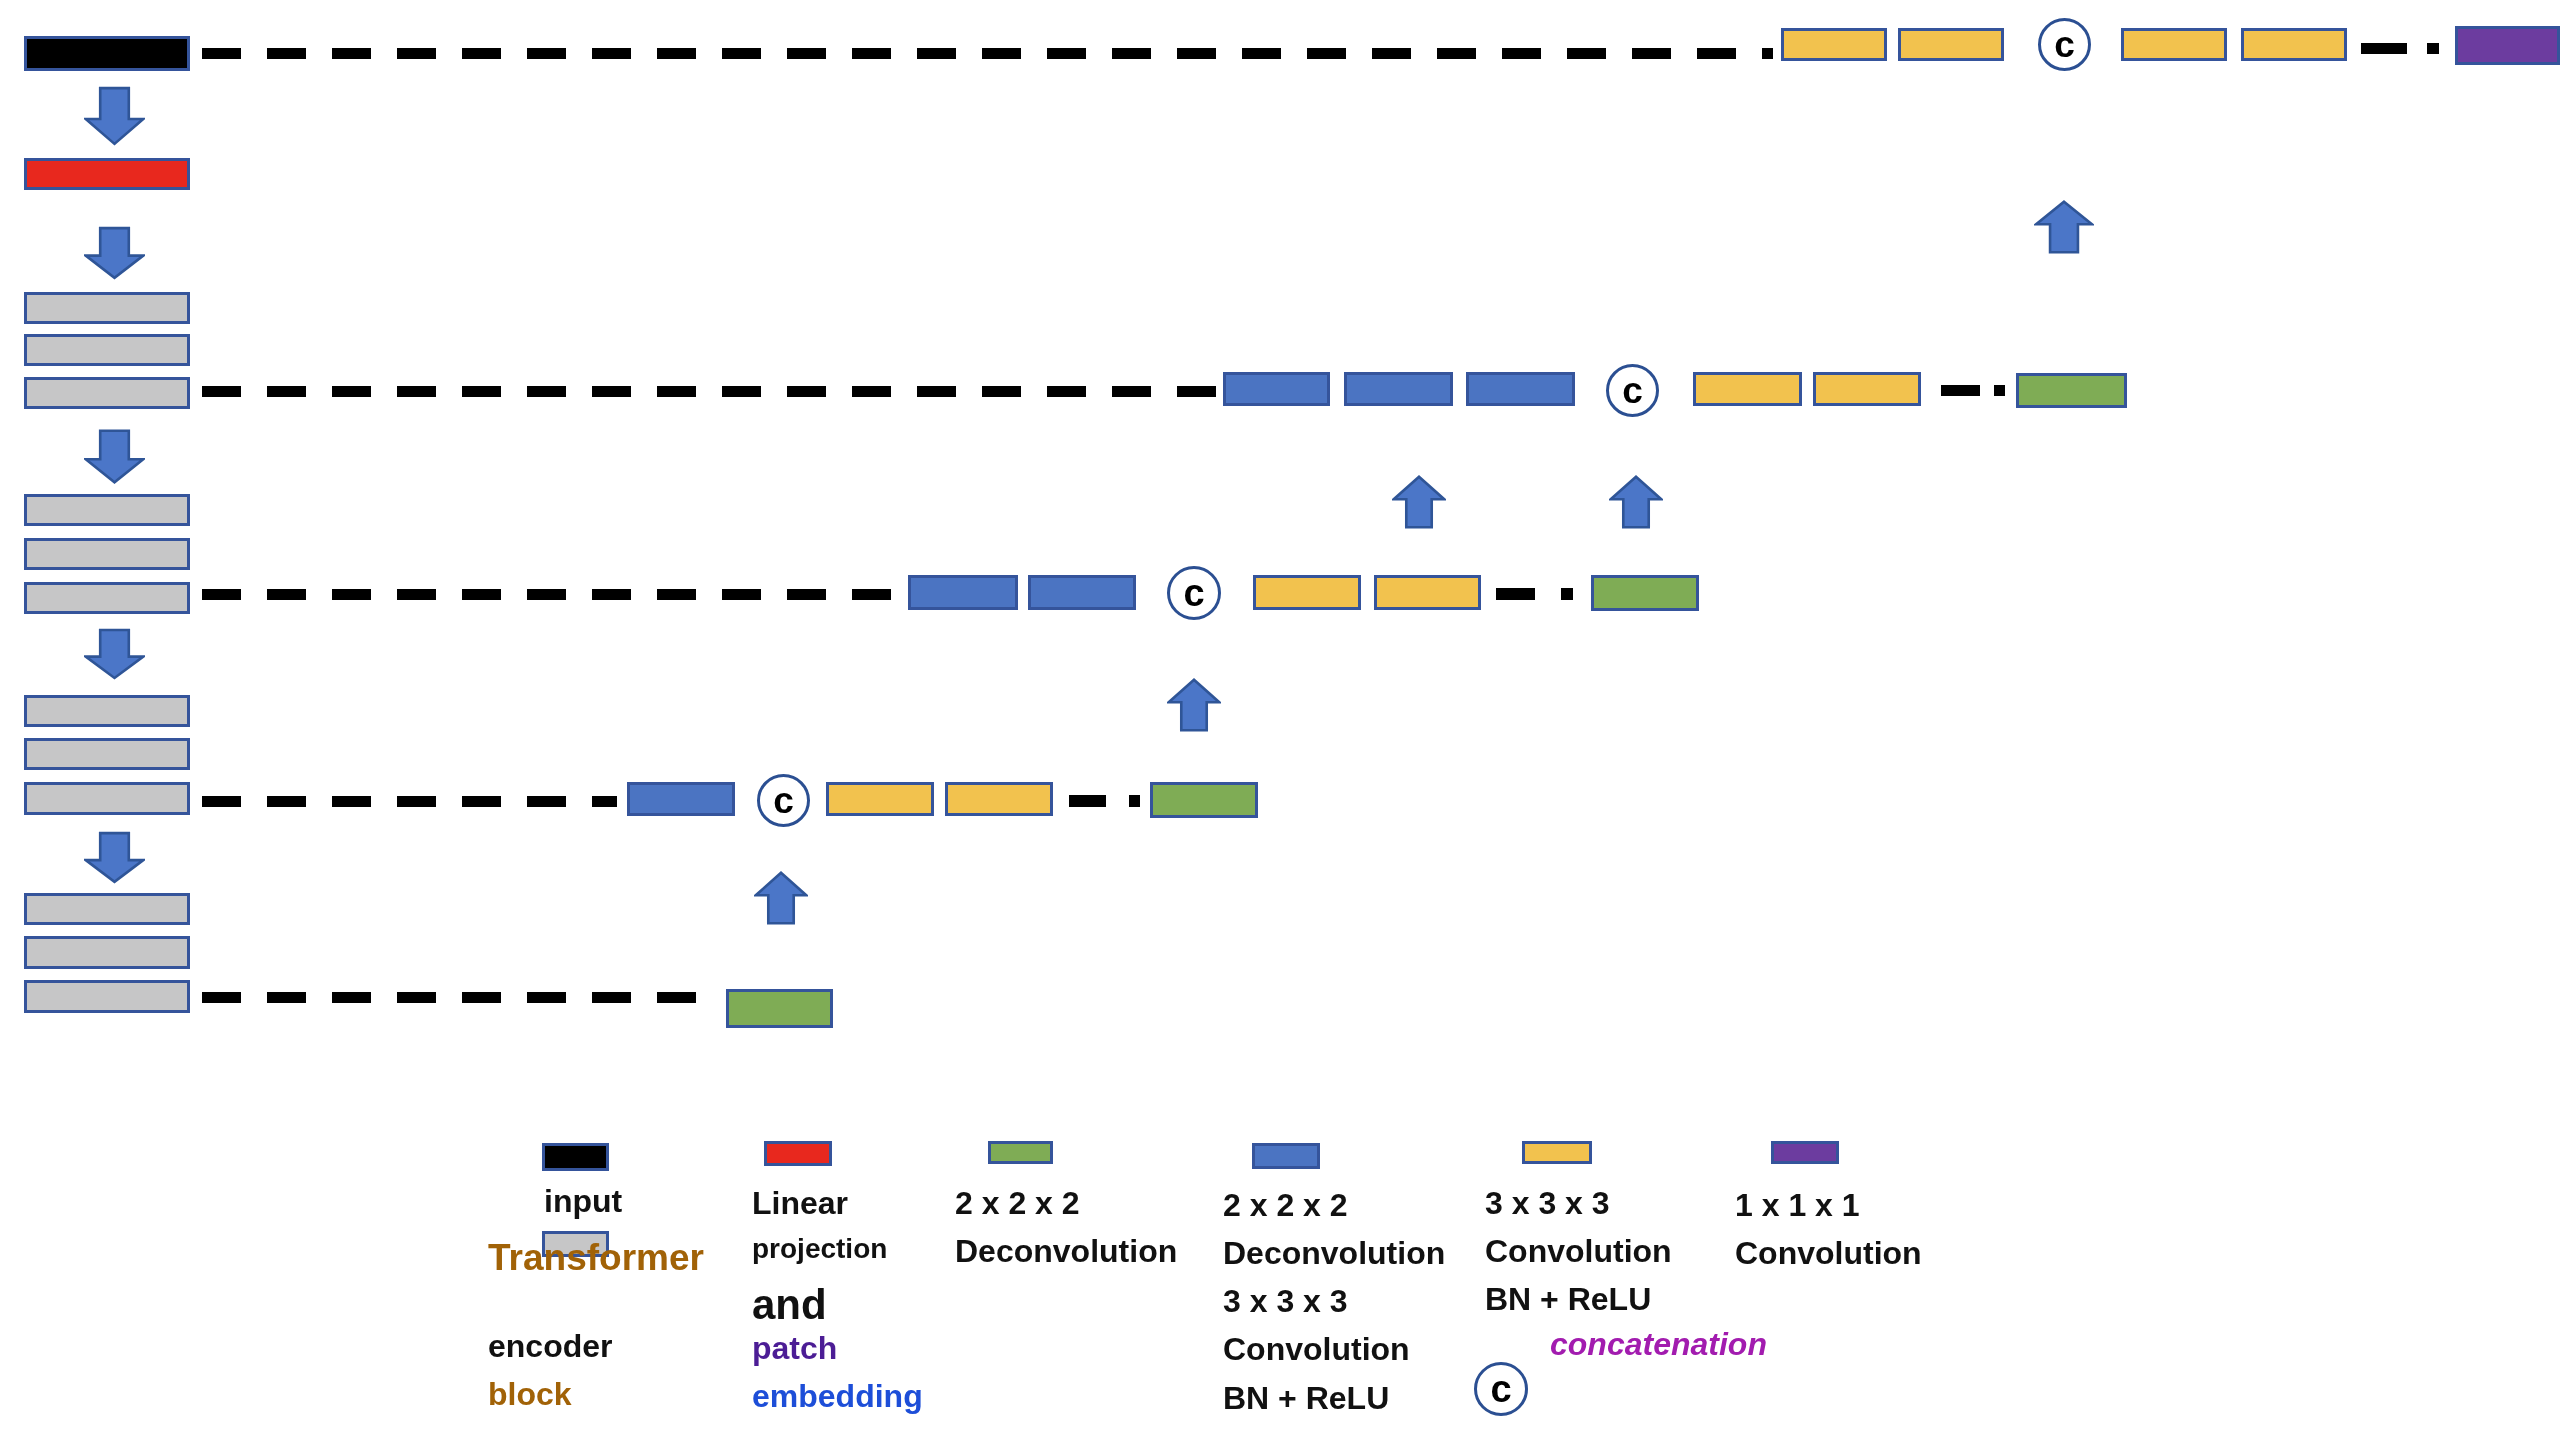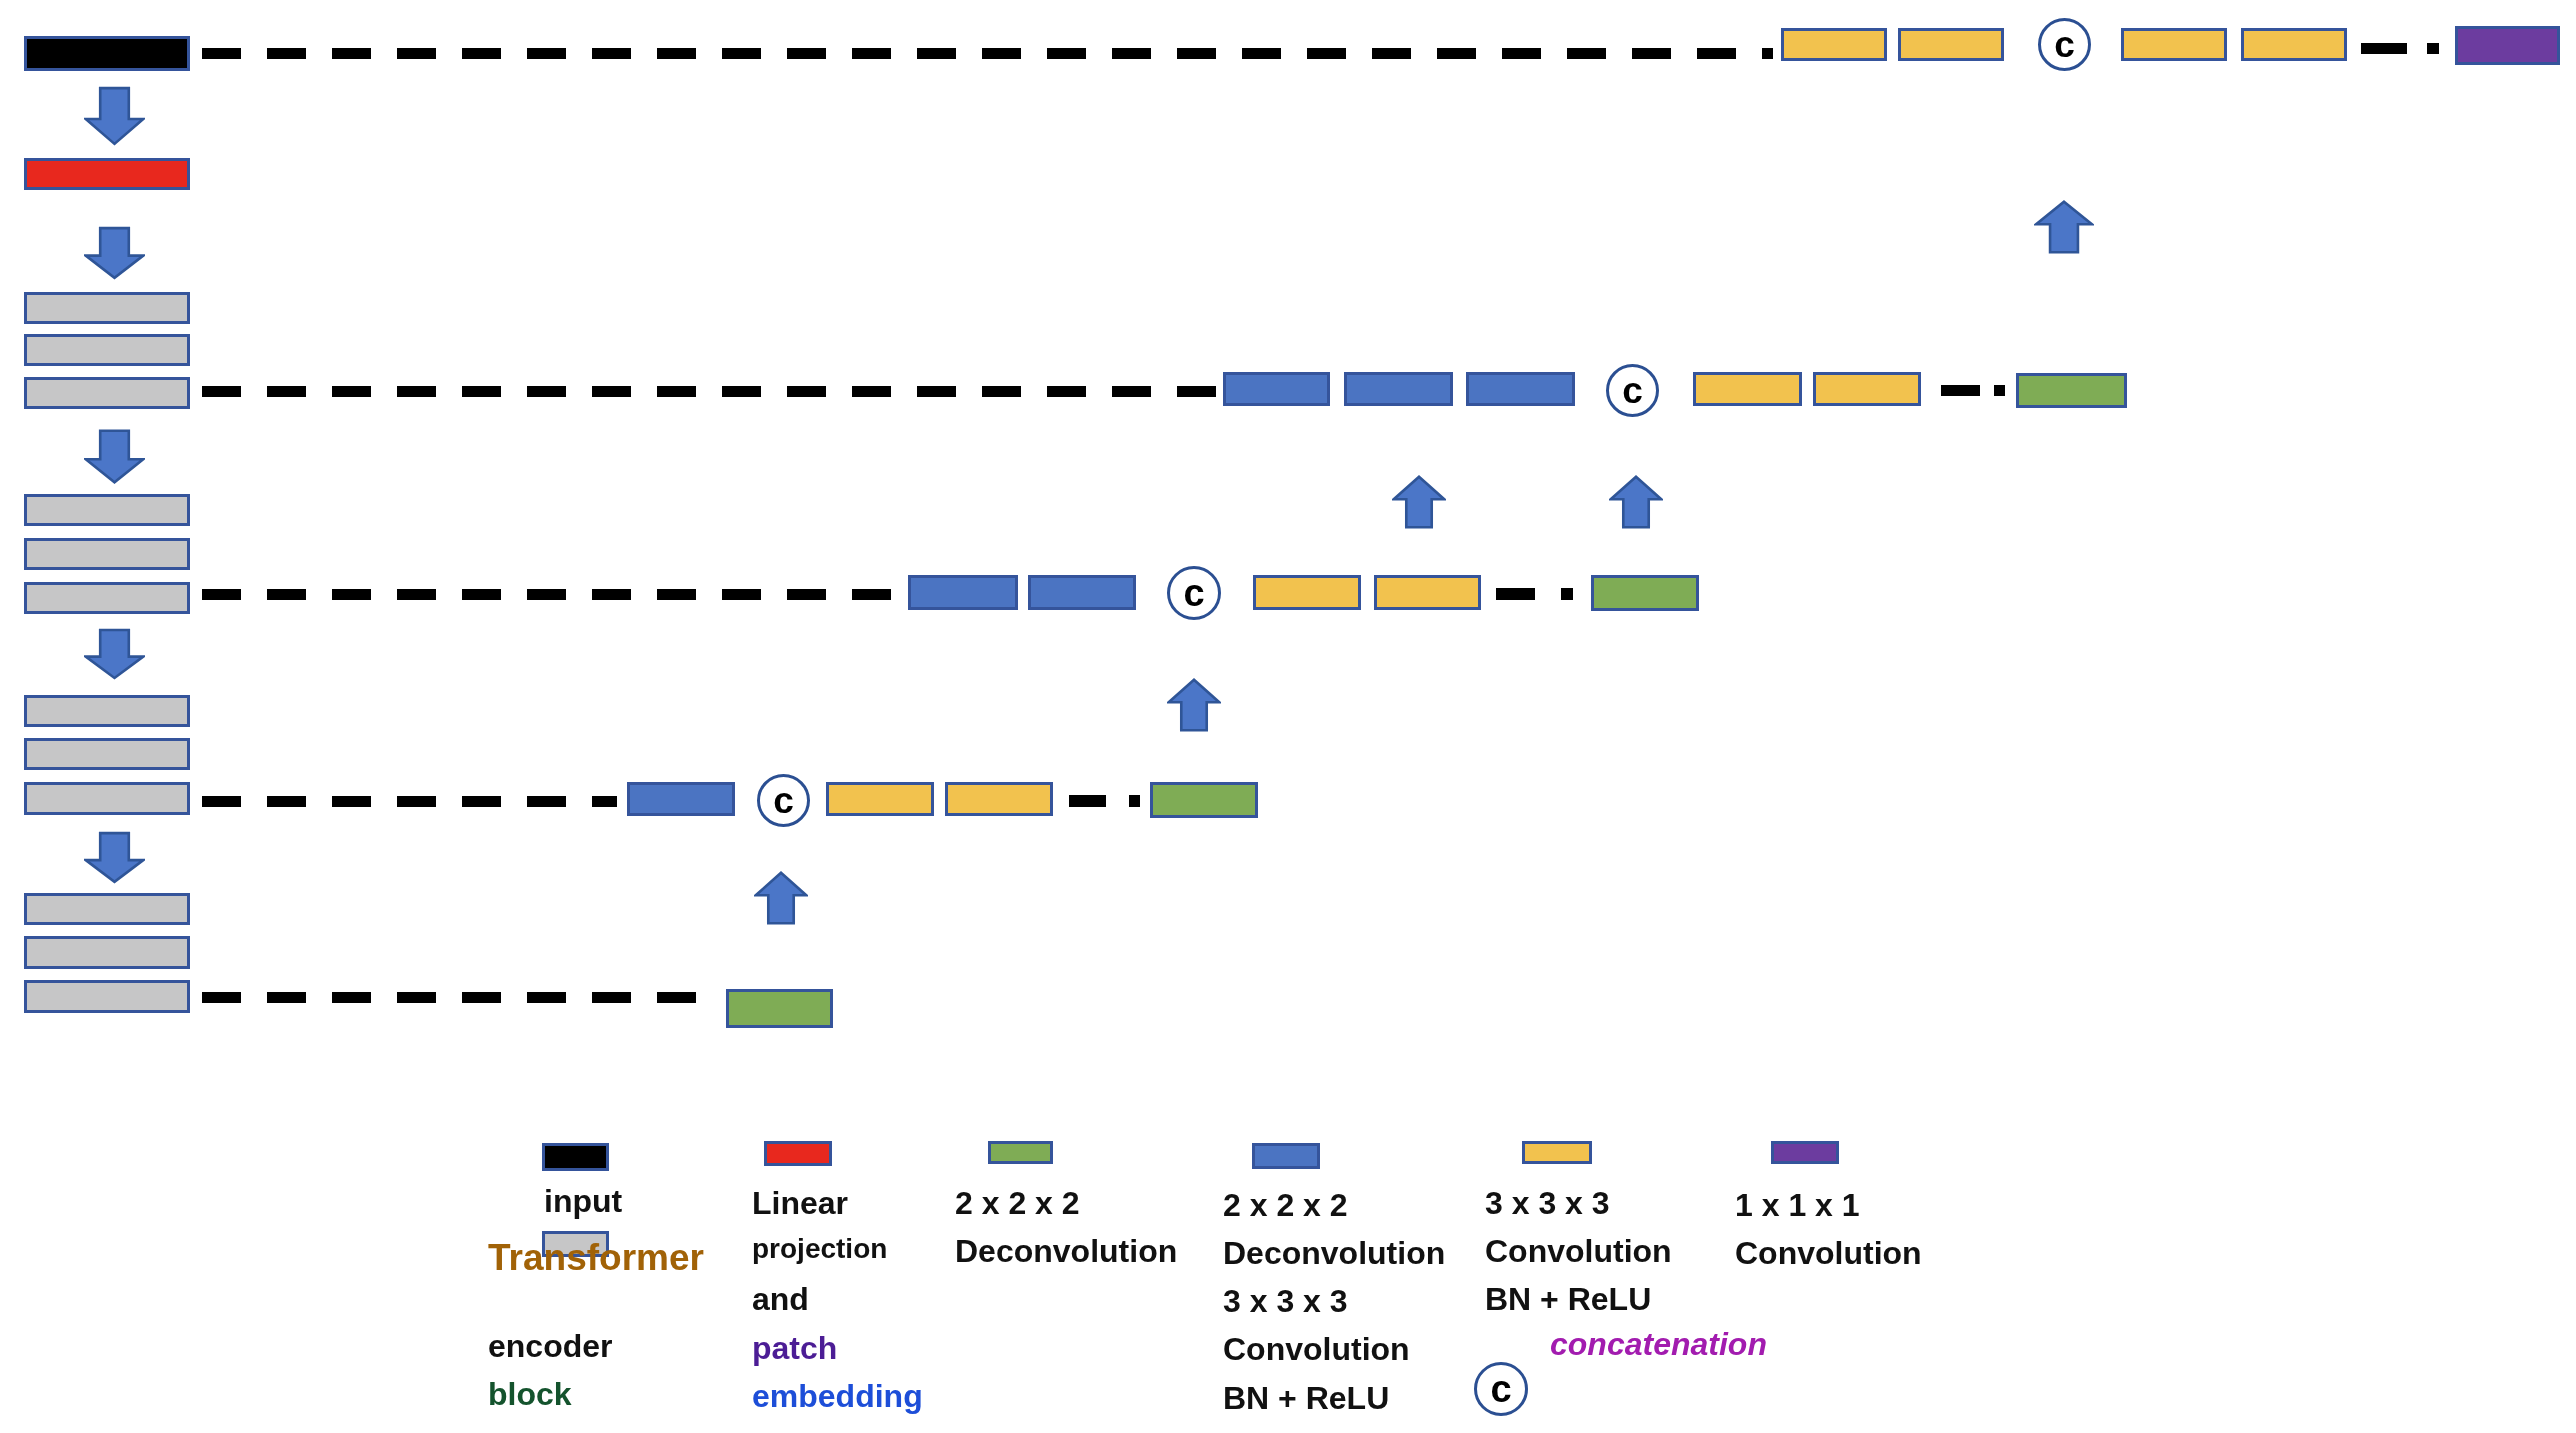--- a/index.html
+++ b/index.html
@@ -139,25 +139,25 @@
         <polygon points="31,2 60,27.9 45.6,27.9 45.6,60 16.4,60 16.4,27.9 2,27.9" fill="#4b76c8" stroke="#2f5597" stroke-width="3" stroke-linejoin="miter"></polygon>
       </svg>
     </div>
     <div class="node dashline" style="left: 202px; top: 992px; width: 514px; height: 11.4px; background-image: repeating-linear-gradient(90deg, rgb(0, 0, 0) 0px, rgb(0, 0, 0) 39px, transparent 39px, transparent 65px);"></div>
     <div class="node rect" style="left: 726px; top: 989px; width: 107px; height: 39px; background: rgb(127, 172, 85); border-width: 3.5px; border-color: rgb(53, 84, 155);"></div>
     <div class="node rect" style="left: 542px; top: 1143px; width: 67px; height: 28px; background: rgb(0, 0, 0); border-width: 3.5px; border-color: rgb(53, 84, 155);"></div>
     <div class="legend-text" style="left: 544px; top: 1183px; font-size: 32px; color: rgb(17, 17, 17);">input</div>
     <div class="node rect" style="left: 542px; top: 1231px; width: 67px; height: 26px; background: rgb(198, 198, 199); border-width: 3.5px; border-color: rgb(53, 84, 155);"></div>
     <div class="legend-text" style="left: 488px; top: 1237px; font-size: 37px; color: #a16207;">Transformer</div>
     <div class="legend-text" style="left: 488px; top: 1328px; font-size: 32px; color: rgb(17, 17, 17);">encoder</div>
-    <div class="legend-text" style="left: 488px; top: 1376px; font-size: 32px; color: #14532d;">block</div>
+    <div class="legend-text" style="left: 488px; top: 1376px; font-size: 32px; color: #a16207;">block</div>
     <div class="node rect" style="left: 764px; top: 1141px; width: 68px; height: 24.6px; background: rgb(232, 40, 30); border-width: 3.5px; border-color: rgb(53, 84, 155);"></div>
     <div class="legend-text" style="left: 752px; top: 1185px; font-size: 32px; color: rgb(17, 17, 17);">Linear</div>
     <div class="legend-text" style="left: 752px; top: 1233px; font-size: 28px; color: rgb(17, 17, 17);">projection</div>
-    <div class="legend-text" style="left: 752px; top: 1281px; font-size: 32px; color: rgb(17, 17, 17);">and</div>
+    <div class="legend-text" style="left: 752px; top: 1281px; font-size: 42px; color: rgb(17, 17, 17);">and</div>
     <div class="legend-text" style="left: 752px; top: 1330px; font-size: 32px; color: #4c1d95;">patch</div>
     <div class="legend-text" style="left: 752px; top: 1378px; font-size: 32px; color: #1d4ed8;">embedding</div>
     <div class="node rect" style="left: 988px; top: 1141px; width: 65px; height: 23px; background: rgb(127, 172, 85); border-width: 3.5px; border-color: rgb(53, 84, 155);"></div>
     <div class="legend-text" style="left: 955px; top: 1185px; font-size: 32px; color: rgb(17, 17, 17);">2 x 2 x 2</div>
     <div class="legend-text" style="left: 955px; top: 1233px; font-size: 32px; color: rgb(17, 17, 17);">Deconvolution</div>
     <div class="node rect" style="left: 1252px; top: 1143px; width: 68px; height: 26px; background: rgb(75, 116, 194); border-width: 3.5px; border-color: rgb(53, 84, 155);"></div>
     <div class="legend-text" style="left: 1223px; top: 1187px; font-size: 32px; color: rgb(17, 17, 17);">2 x 2 x 2</div>
     <div class="legend-text" style="left: 1223px; top: 1235px; font-size: 32px; color: rgb(17, 17, 17);">Deconvolution</div>
     <div class="legend-text" style="left: 1223px; top: 1283px; font-size: 32px; color: rgb(17, 17, 17);">3 x 3 x 3</div>
     <div class="legend-text" style="left: 1223px; top: 1331px; font-size: 32px; color: rgb(17, 17, 17);">Convolution</div>

